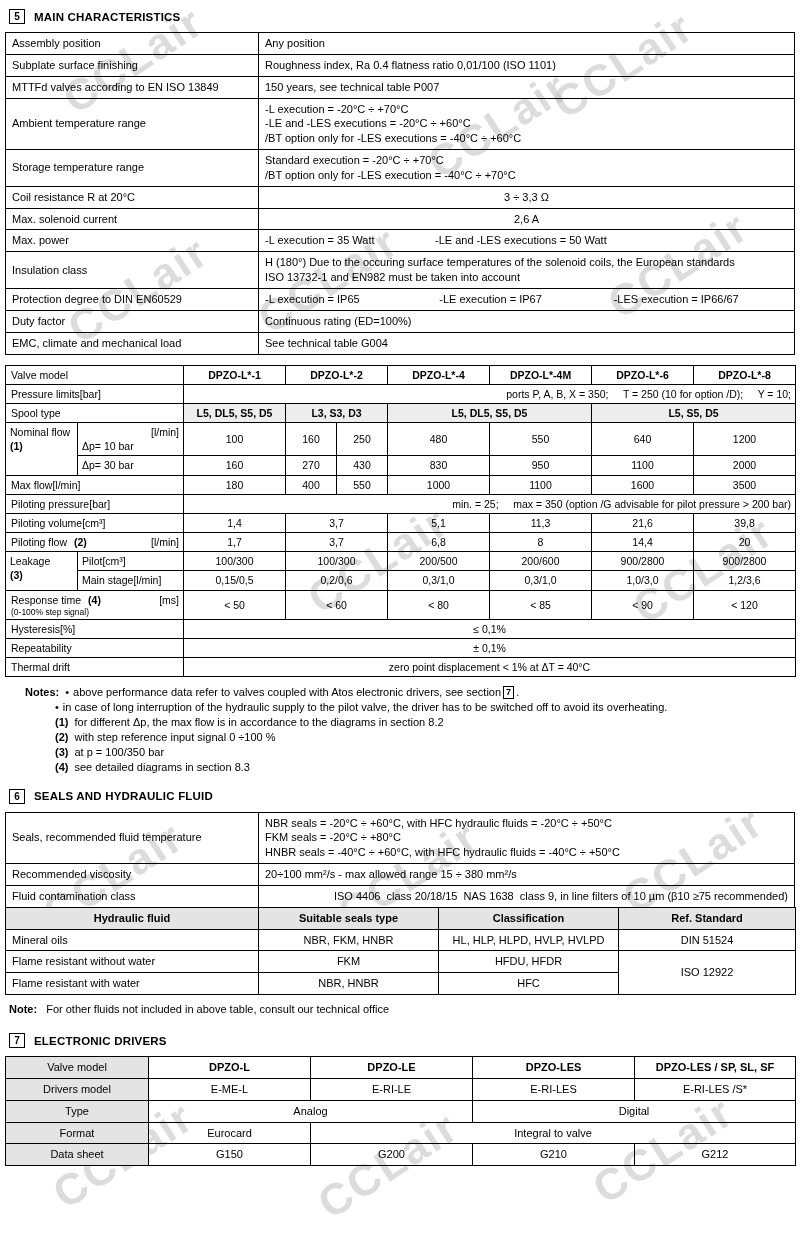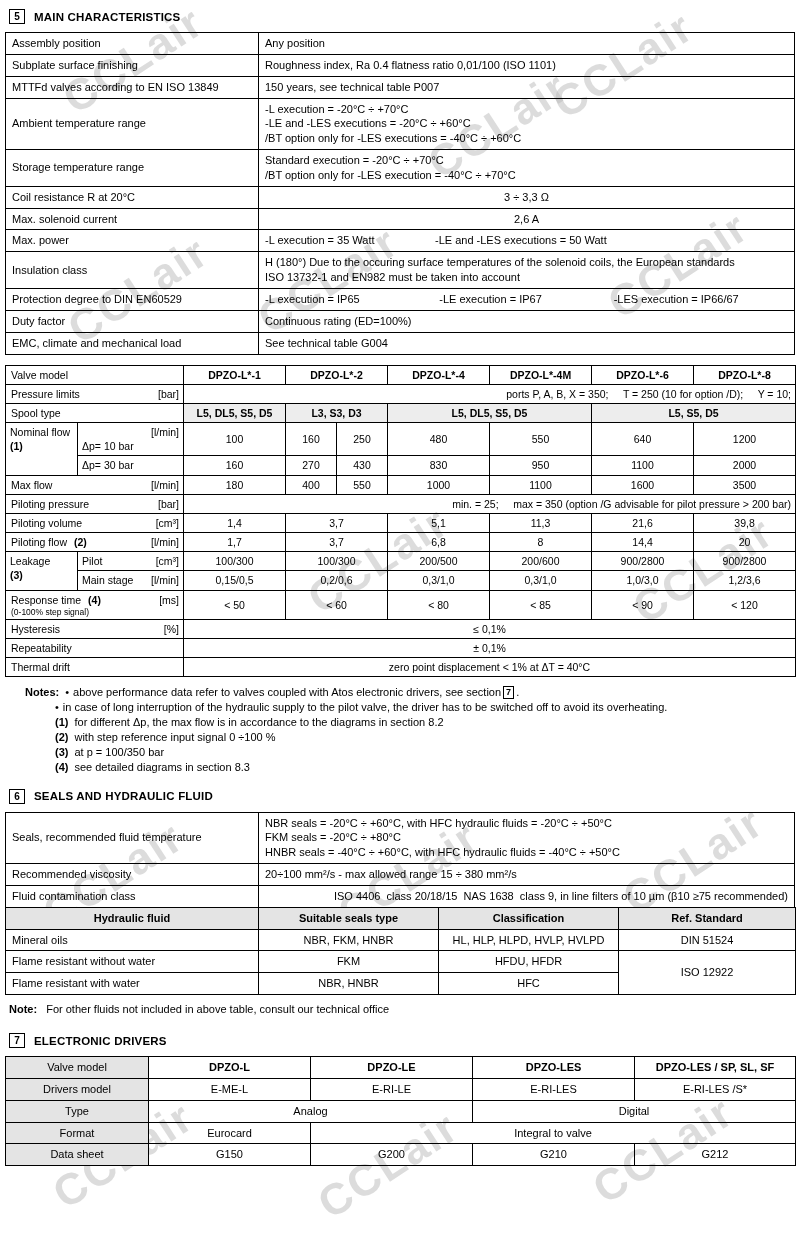--- a/index.html
+++ b/index.html
@@ -16,21 +16,21 @@
   td{border:1px solid #000;font-size:11px;padding:3px 6px;vertical-align:middle;line-height:1.35;}
   .c{text-align:center;}
   .b{font-weight:bold;}
   .pre{white-space:pre-wrap;text-align:right;}
   .gray{background:#e4e4e4;}
   .sh{background:#ededed;}
   .v2{display:flex;} .v2 span:first-child{width:170px;flex:none;}
   .v3{display:flex;} .v3 span{flex:1;}
   #t2 td{font-size:10.5px;padding:2px 4px;}
   #t2 .lbl{padding-left:5px;}
-  .lf{display:flex;justify-content:space-between;align-items:baseline;}
+  .lf{display:flex;align-items:baseline;}
   .lf3{display:flex;align-items:baseline;gap:7px;}
   .lf3 .u{margin-left:auto;}
   .nl{vertical-align:top;white-space:nowrap;padding:2px 3px;}
   .sub{padding:2px 5px;}
   .unit-r{text-align:right;}
   .small{font-size:8.5px;line-height:1.2;}
   .notes{font-size:11px;margin:8px 0 14px 4px;line-height:1.35;}
   .nrow{padding-left:46px;}
   .nrow.first{padding-left:16px;}
   .nlabel{margin-right:6px;}

